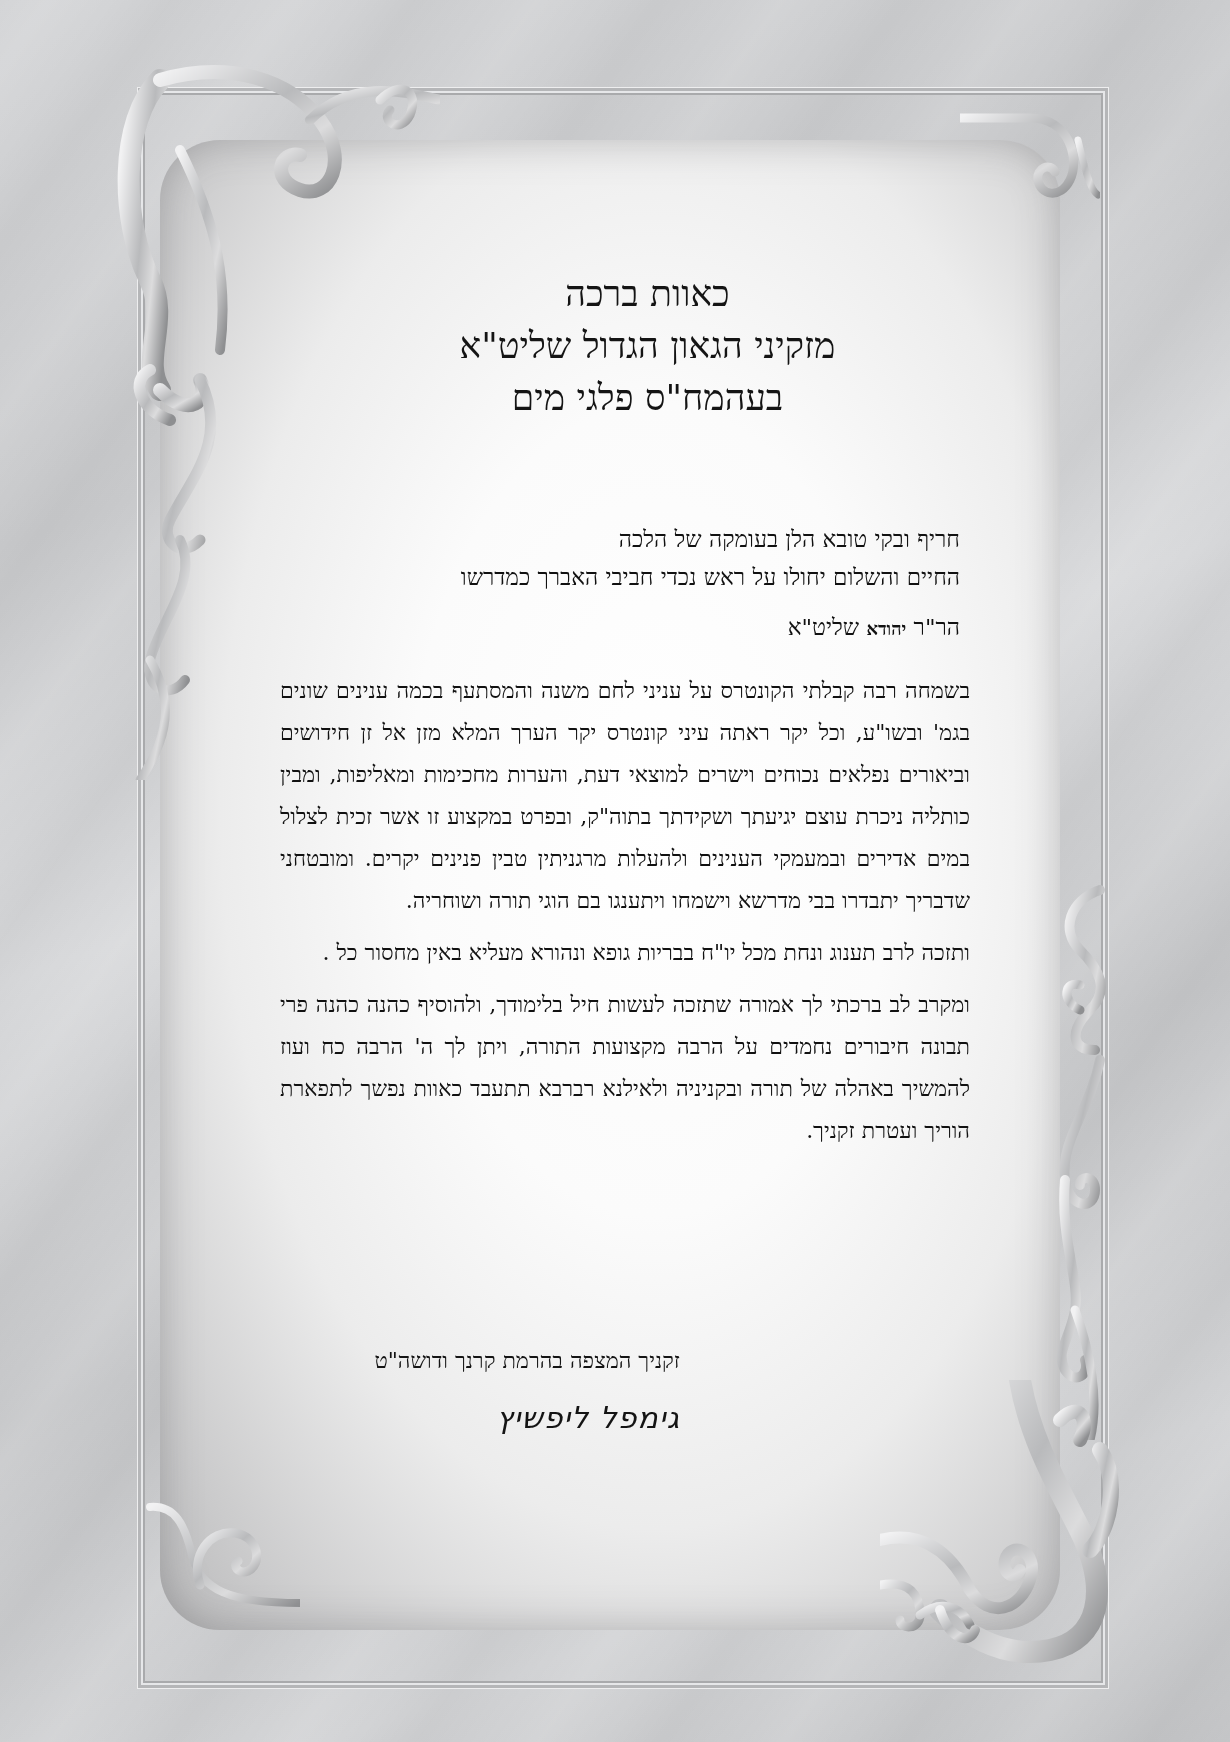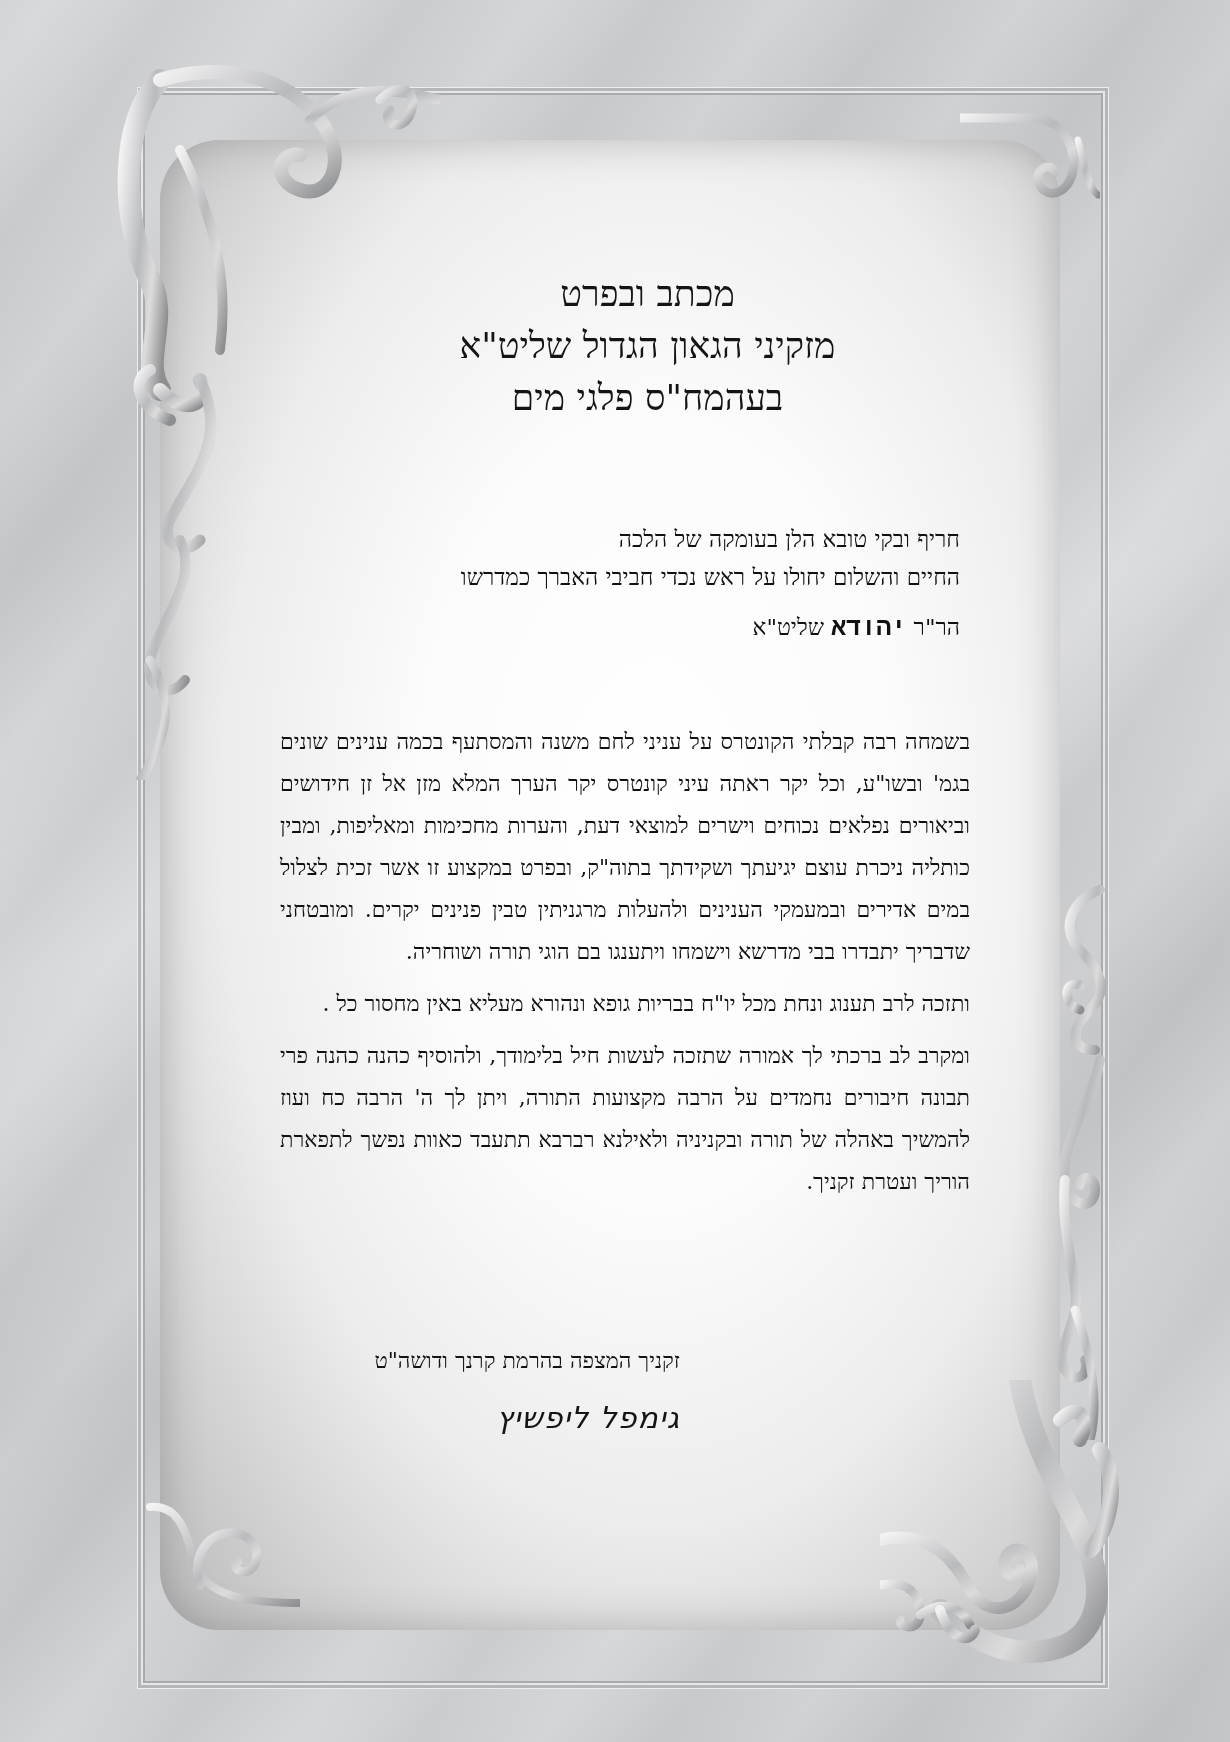--- a/index.html
+++ b/index.html
@@ -52,28 +52,28 @@
       line-height: 38px;
       padding-right: 10px;
       width: 660px;
       margin-right: 0;
     }
     .addressee-name {
       margin-top: 14px;
       font-size: 23px;
       line-height: 34px;
     }
-    .addressee-name .bold-name { font-weight: bold; font-size: 25px; font-family: Liberation Mono, monospace; }
+    .addressee-name .bold-name { font-weight: bold; font-size: 18px; }
     .para {
       font-size: 22px;
       line-height: 42px;
       text-align: justify;
       width: 690px;
     }
-    .para.first { margin-top: 75px; }
+    .para.first { margin-top: 24px; }
     .para + .para { margin-top: 10px; }
     .closing-wrap {
       position: absolute;
       left: 280px; top: 1344px;
       width: 400px;
       direction: rtl;
       text-align: right;
       color: #141414;
     }
     .closing-line { font-size: 22px; line-height: 34px; }
@@ -150,21 +150,21 @@
 <svg class="ornament" style="left:140px;top:1495px" width="160" height="120" viewBox="0 0 160 120">
   <g fill="none" stroke="url(#silver)" stroke-linecap="round">
     <path d="M10 12 C35 10 45 30 52 60 C60 95 90 108 160 108" stroke-width="8"></path>
     <path d="M60 90 C50 60 70 35 95 38 C120 42 122 70 108 76 C98 80 92 70 98 66" stroke-width="9"></path>
   </g>
 </svg>
 
 <div class="content">
 
   <div class="title">
-    <div>מכתב ובפרט</div>
+    <div>כאוות ברכה</div>
     <div>מזקיני הגאון הגדול שליט"א</div>
     <div>בעהמח"ס פלגי מים</div>
   </div>
 
   <div class="addressee">
     <div>חריף ובקי טובא הלן בעומקה של הלכה</div>
     <div>החיים והשלום יחולו על ראש נכדי חביבי האברך כמדרשו</div>
     <div class="addressee-name">
       <span>הר"ר</span>
       <span class="bold-name">יהודא</span>

